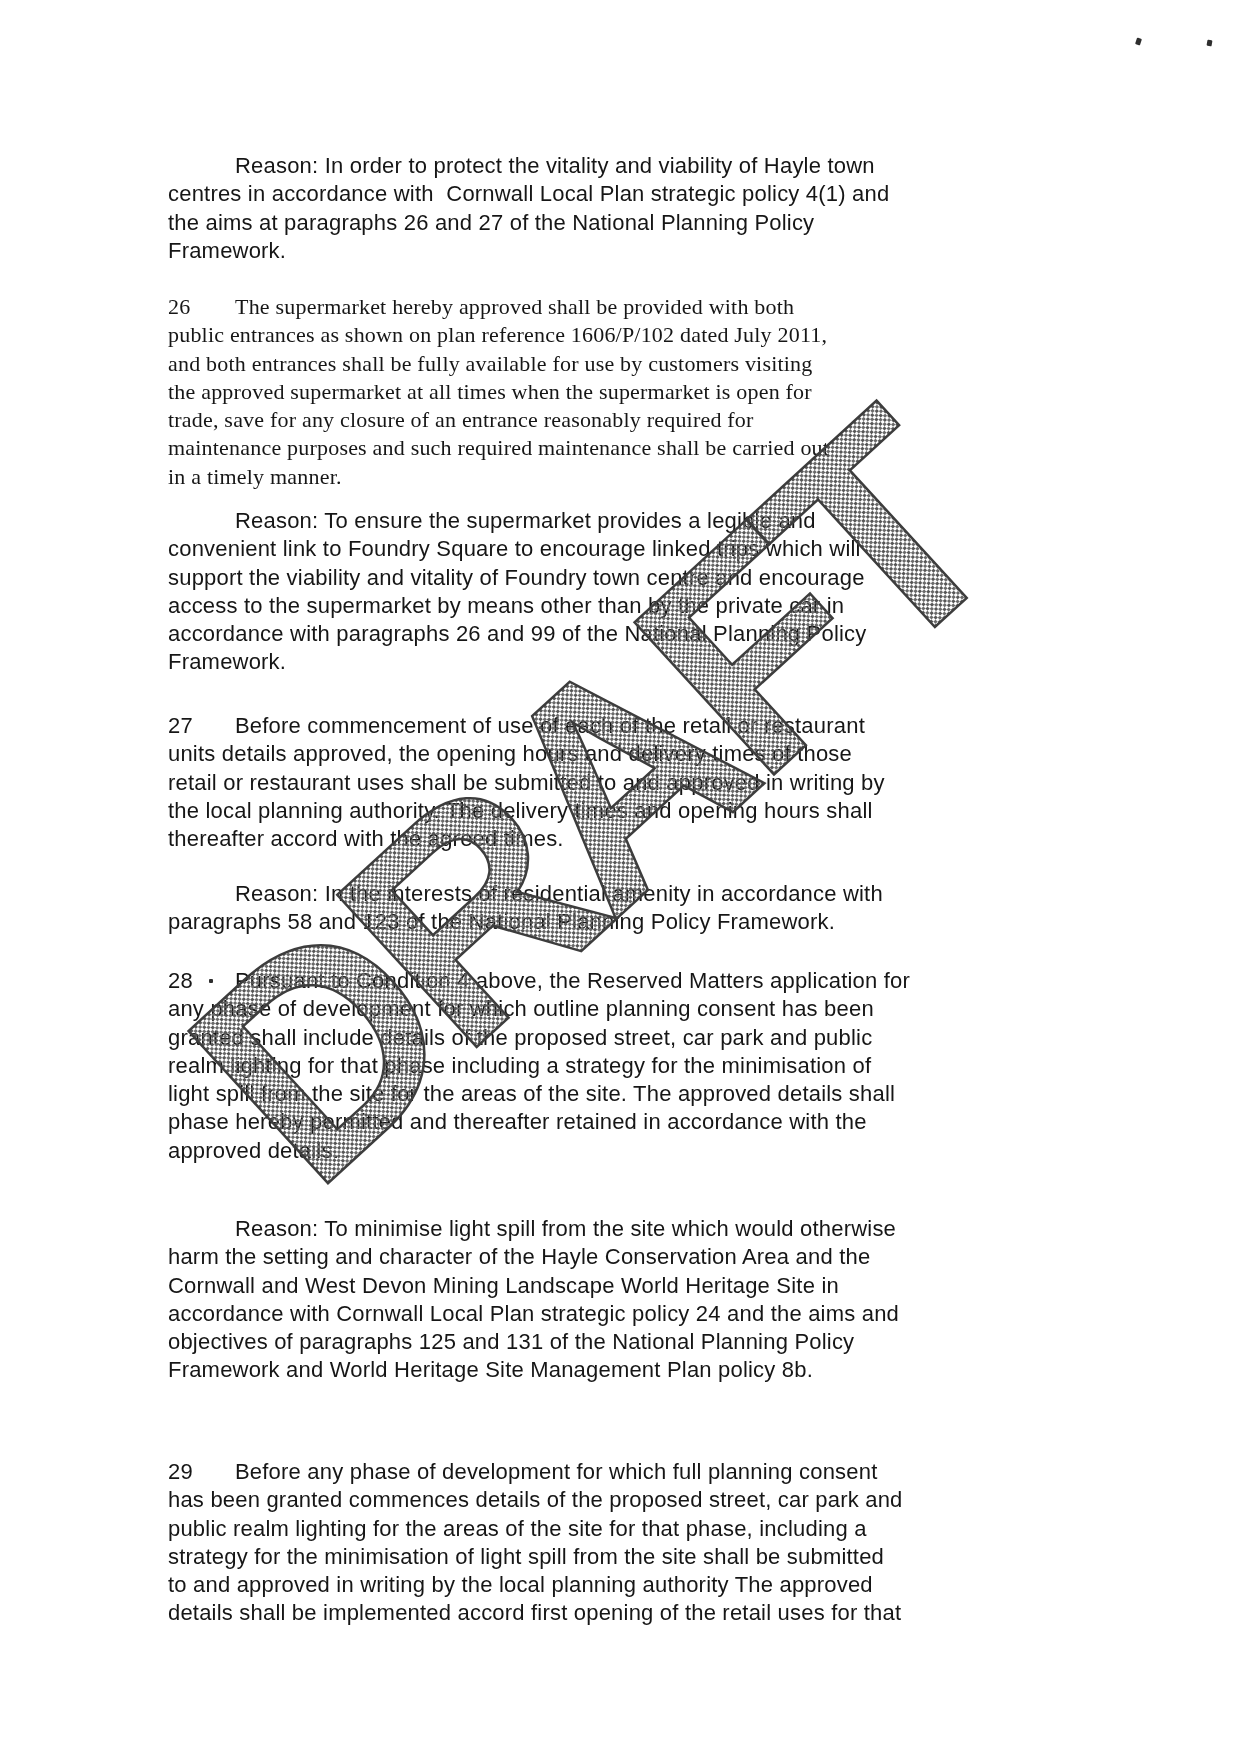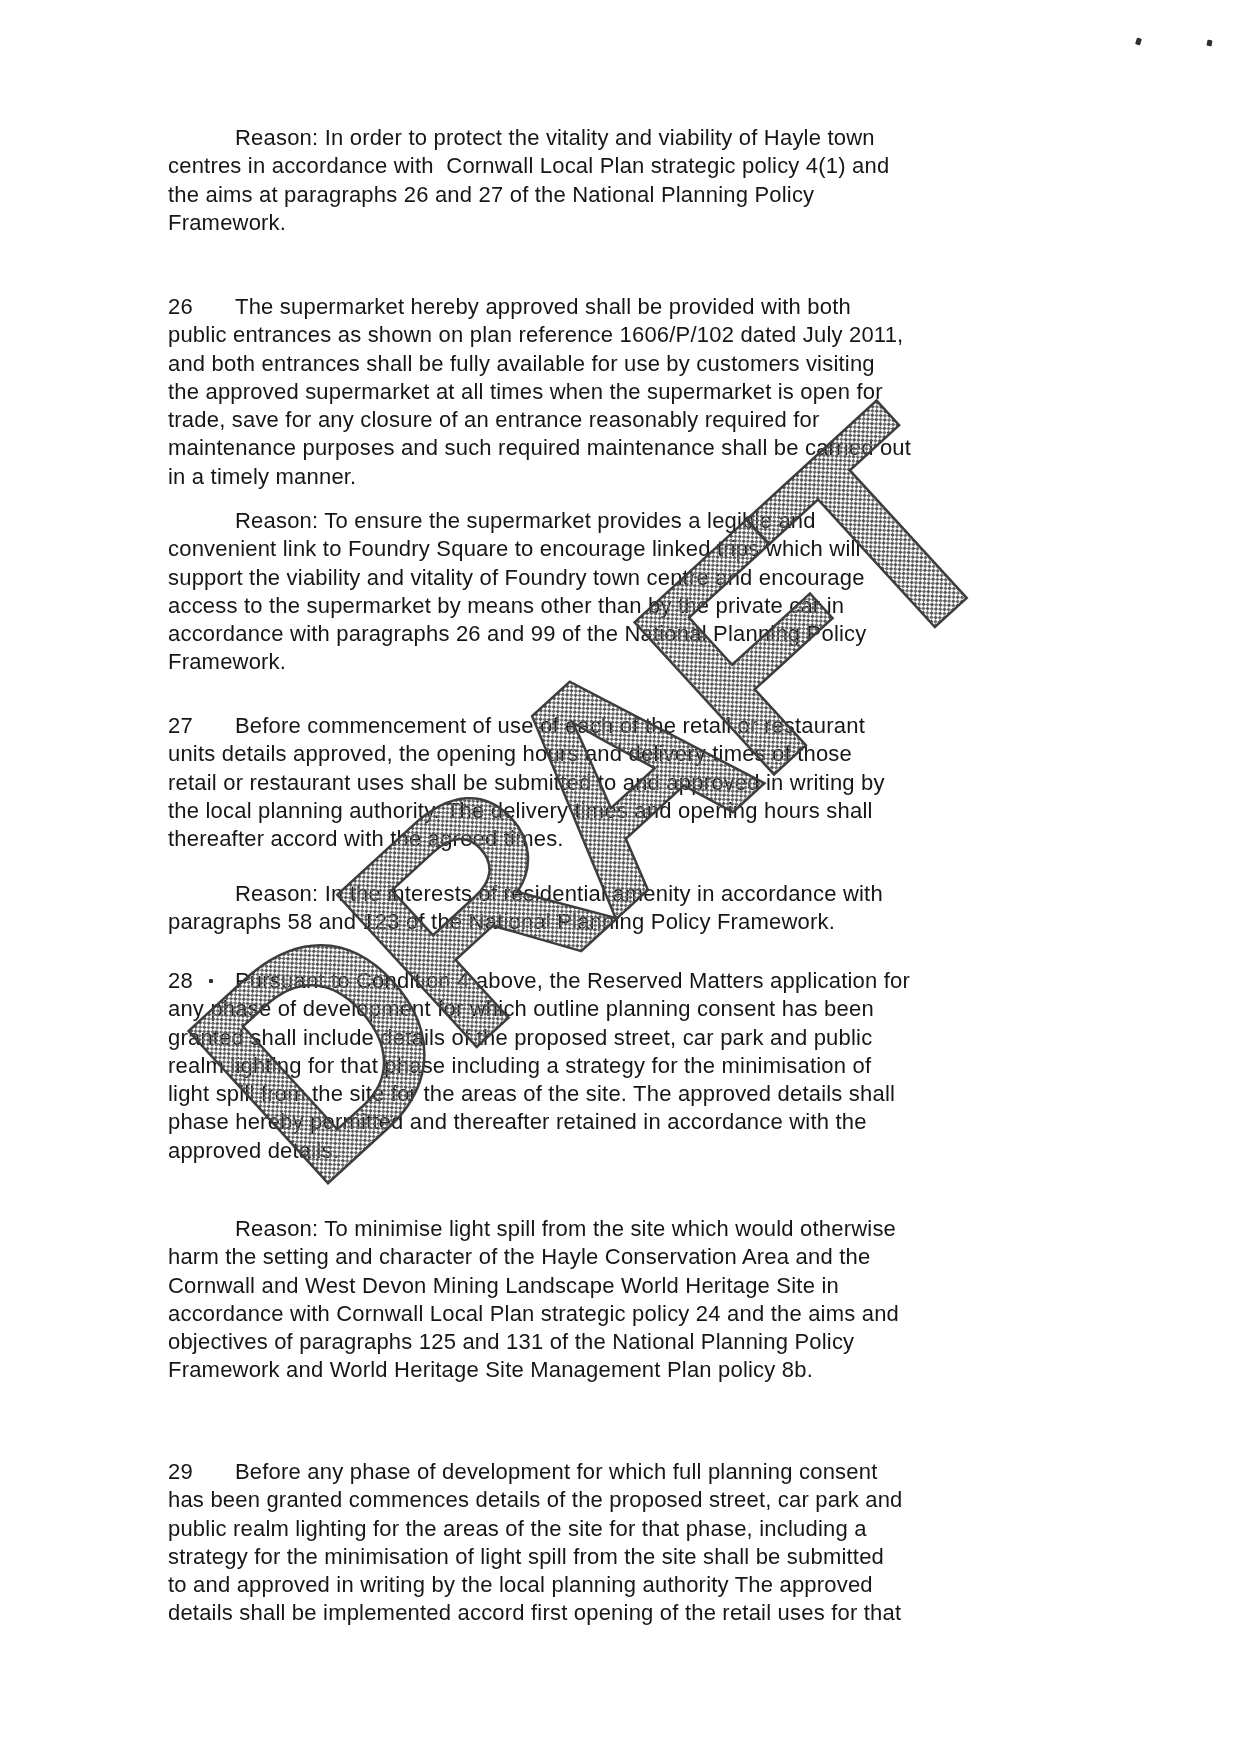--- a/index.html
+++ b/index.html
@@ -35,27 +35,27 @@
   #speck-1{left:1136px;top:38px;width:5px;height:7px;transform:rotate(18deg);}
   #speck-2{left:1207px;top:40px;width:5px;height:6px;transform:rotate(10deg);}
   #speck-3{left:209px;top:979px;width:4px;height:4px;}
 </style>
 </head>
 <body>
 
 <div class="page">
 
   <div class="doc" id="doc">
-      <div class="para" style="top: 124px;">
+      <div class="para" style="top: 152px;">
         <div class="line first">Reason: In order to protect the vitality and viability of Hayle town</div>
         <div class="line">centres in accordance with  Cornwall Local Plan strategic policy 4(1) and</div>
         <div class="line">the aims at paragraphs 26 and 27 of the National Planning Policy</div>
         <div class="line">Framework.</div>
       </div>
-      <div class="para" style="top: 293px;">
+      <div class="para" style="top: 293px; font-family: Liberation Serif, serif;">
         <span class="pnum">26</span>
         <div class="line first">The supermarket hereby approved shall be provided with both</div>
         <div class="line">public entrances as shown on plan reference 1606/P/102 dated July 2011,</div>
         <div class="line">and both entrances shall be fully available for use by customers visiting</div>
         <div class="line">the approved supermarket at all times when the supermarket is open for</div>
         <div class="line">trade, save for any closure of an entrance reasonably required for</div>
         <div class="line">maintenance purposes and such required maintenance shall be carried out</div>
         <div class="line">in a timely manner.</div>
       </div>
       <div class="para" style="top: 507px;">

